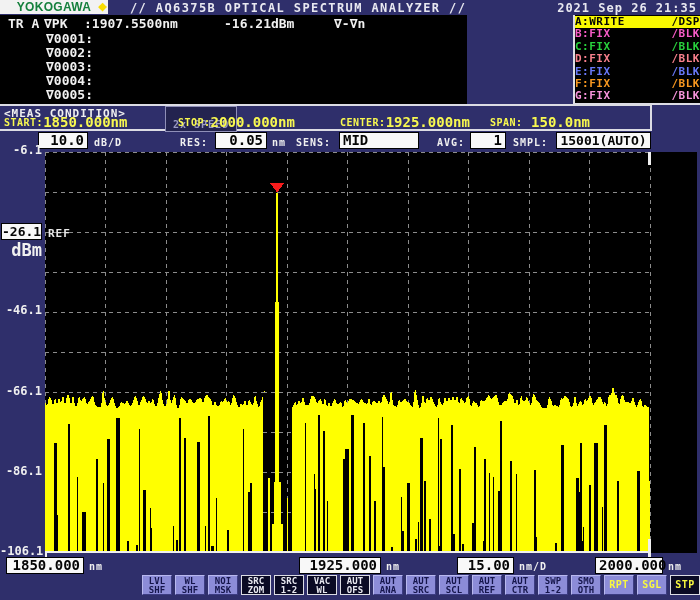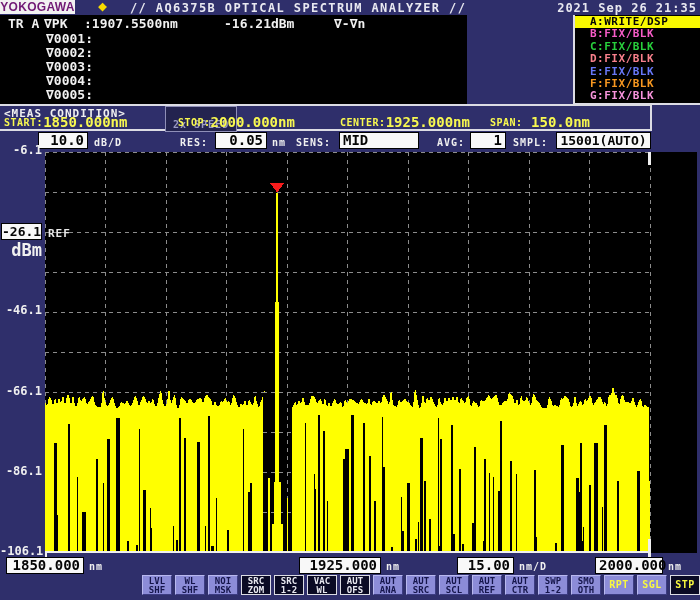--- a/index.html
+++ b/index.html
@@ -1,35 +1,35 @@
 <!DOCTYPE html>
 <html><head>
 <meta charset="utf-8">
 <style>
   *{margin:0;padding:0;box-sizing:border-box}
   html,body{width:700px;height:600px;overflow:hidden}
   body{background:#2f2f6b;font-family:"DejaVu Sans Mono",monospace}
   .screen{position:absolute;left:0;top:0;width:700px;height:600px;background:#2f2f6b;overflow:hidden}
 
   
-  .logo{position:absolute;left:0;top:0;width:75px;height:14px;background:#f2f2f2;color:#701a75;
+  .logo{position:absolute;left:0;top:0;width:108px;height:14px;background:#f2f2f2;color:#15803d;
         font-family:"Liberation Sans",sans-serif;font-weight:bold;font-size:12px;text-align:center;line-height:14px;letter-spacing:.3px}
   .diamond{position:absolute;left:98px;top:-2px;color:#f8dc00;font-size:15px;line-height:16px}
   .title{position:absolute;left:130px;top:1px;color:#e8e8f0;font-size:12px;font-weight:bold;letter-spacing:1.4px;white-space:pre}
   .datetime{position:absolute;right:3px;top:1px;color:#e8e8f0;font-size:12px;font-weight:bold;letter-spacing:1px;white-space:pre}
 
   
   .readout{position:absolute;left:0;top:15px;width:467px;height:89px;background:#000;color:#f0f0f0;font-weight:bold}
   .readout span{position:absolute;top:1px;font-size:13px;white-space:pre}
   .marker-row{position:absolute;left:46px;font-size:13px;color:#f0f0f0;white-space:pre}
 
   
   .tracepanel{position:absolute;left:573px;top:15px;width:127px;height:90px;background:#000;
               border-left:2px solid #dcdce4;border-bottom:2px solid #dcdce4;font-size:11px;font-weight:bold;padding-top:1px}
-  .trace-row{display:flex;padding:0 15px;height:12.4px;line-height:12.4px;letter-spacing:.5px}
+  .trace-row{display:flex;justify-content:space-between;padding:0 0;height:12.4px;line-height:12.4px;letter-spacing:.5px}
   .trace-row.active{background:#f8f800;color:#050505}
 
   
   .measbox{position:absolute;left:0;top:104px;width:652px;height:27px;border-top:2px solid #dcdce4;
            border-bottom:2px solid #dcdce4;border-right:2px solid #dcdce4}
   .meas-title{position:absolute;left:4px;top:1px;color:#f0f0f0;font-size:11px;font-weight:bold;letter-spacing:1px;white-space:pre}
   .speed-badge{position:absolute;left:165px;top:0;height:12px;line-height:11px;padding:12px 7px;background:#23234f;
                border:1px solid #8f8fb8;color:#9a9ac4;font-size:10px;font-weight:bold;letter-spacing:1px}
   #measFields{position:absolute;left:0;top:9px;width:648px;height:15px}
   .meas-field{position:absolute;bottom:1px;display:flex;align-items:center;white-space:pre}

